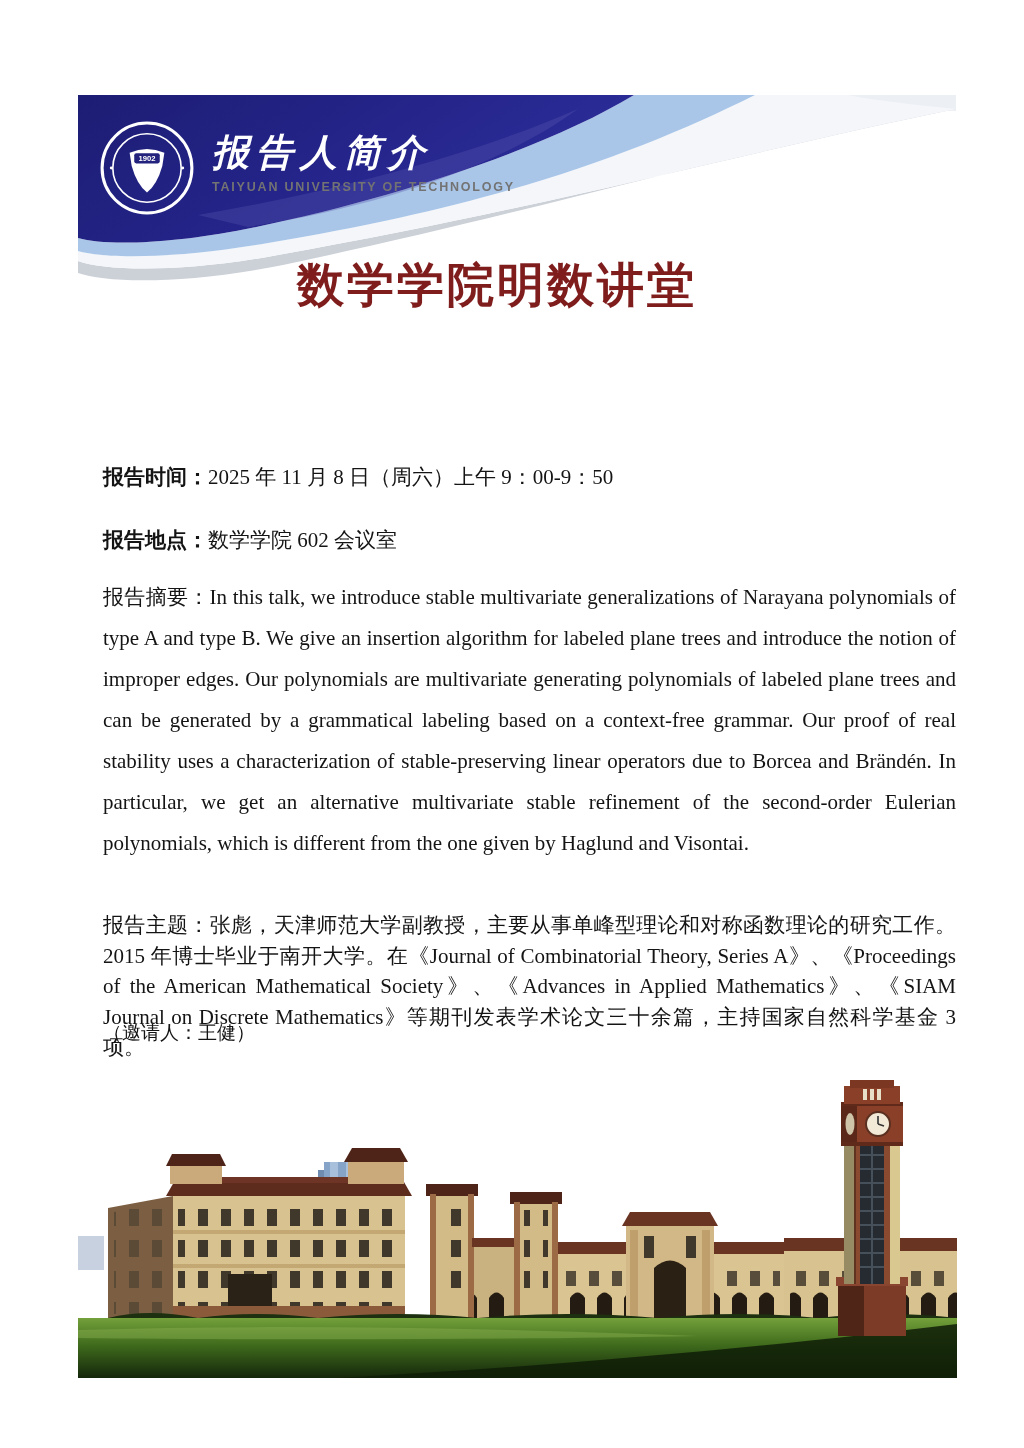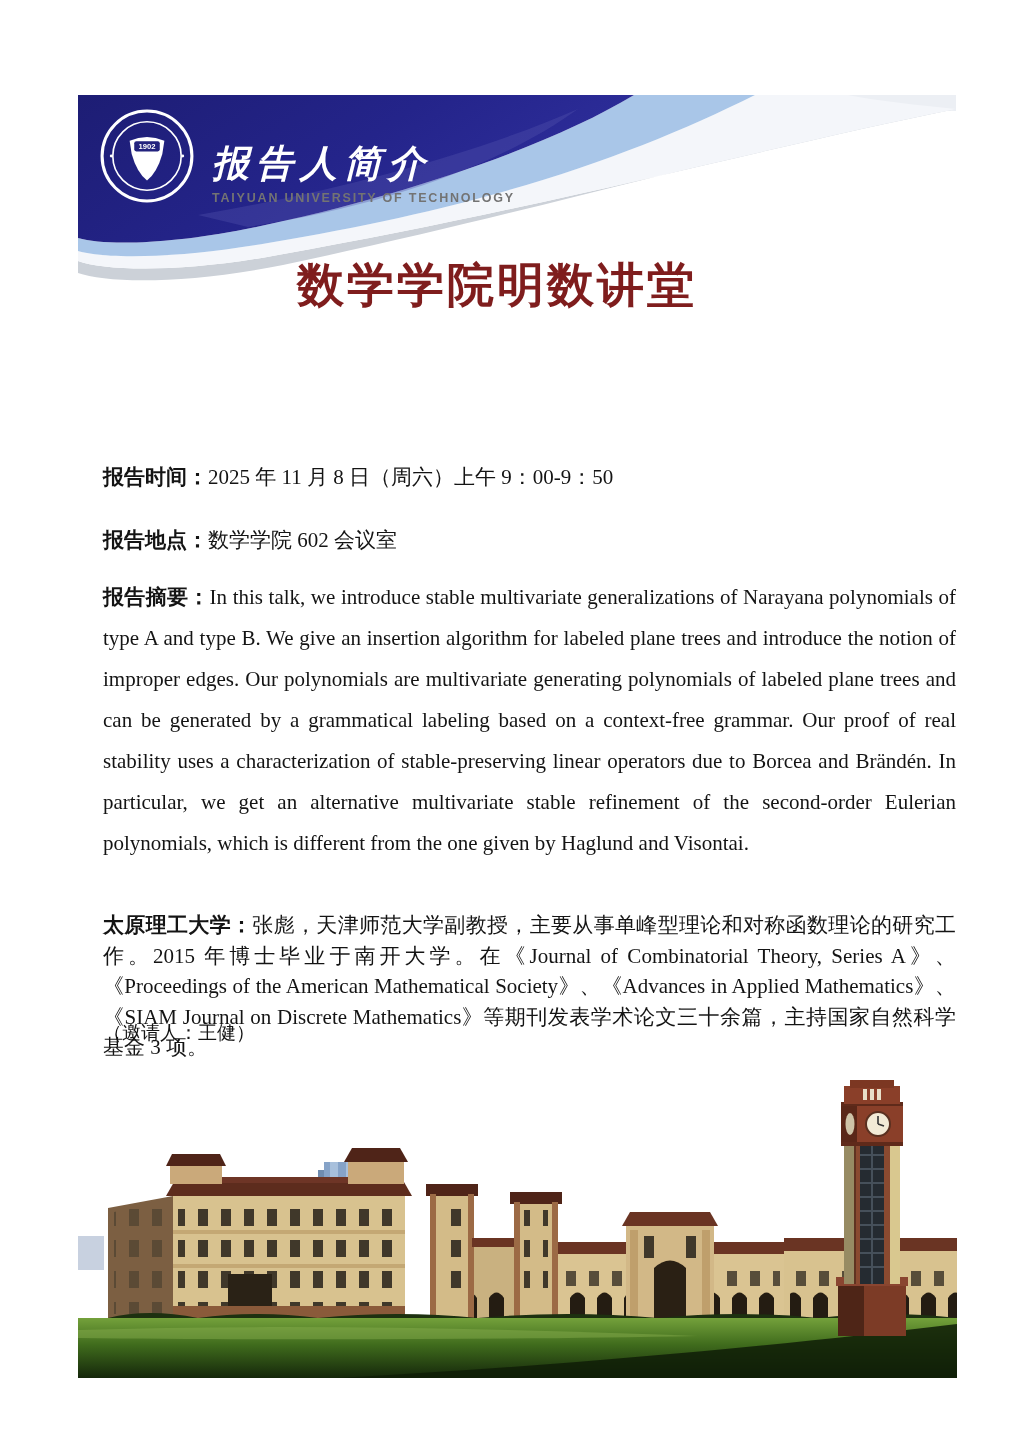--- a/index.html
+++ b/index.html
@@ -2,21 +2,21 @@
 <html><head>
 <meta charset="utf-8">
 <style>
   html,body{margin:0;padding:0;background:#ffffff;}
   .page{position:relative;width:1024px;height:1448px;background:#ffffff;overflow:hidden;
         font-family:"Liberation Serif","DejaVu Serif",serif;color:#141414;}
 
   
   .banner{position:absolute;left:78px;top:95px;width:878px;height:200px;}
   .banner-bg{position:absolute;left:0;top:0;width:878px;height:200px;}
-  .logo-row{position:absolute;left:20px;top:12px;display:flex;align-items:flex-end;}
+  .logo-row{position:absolute;left:20px;top:24px;display:flex;align-items:flex-start;}
   .seal{width:98px;height:98px;flex:0 0 auto;}
   .uni-names{margin-left:16px;margin-top:14px;}
   .uni-zh{font-size:37px;line-height:40px;color:#ffffff;font-weight:bold;font-style:italic;
           letter-spacing:7px;white-space:nowrap;}
   .uni-en{margin-top:7px;font-size:12.5px;letter-spacing:1.8px;color:#737373;font-weight:bold;
           font-family:"Liberation Sans","DejaVu Sans",sans-serif;white-space:nowrap;}
 
   
   .lecture-title{position:absolute;left:0;top:254px;width:994px;text-align:center;
                  font-size:47px;font-weight:bold;letter-spacing:3px;color:#7f1d1d;}
@@ -25,21 +25,21 @@
   .info-line{position:absolute;left:103px;width:860px;font-size:21px;white-space:nowrap;}
   .info-label{font-weight:bold;}
   .t1{top:360px}.t2{top:412px}.t3{top:463px}.t4{top:526px}
   .bold-val{font-weight:bold;}
 
   
   .abstract{position:absolute;left:103px;top:556px;width:853px;font-size:21px;line-height:41px;
             text-align:justify;text-align-last:left;}
   .bio{position:absolute;left:103px;top:889px;width:853px;font-size:21px;line-height:30.5px;
        text-align:justify;text-align-last:left;}
-  .para-label{font-weight:bold;}
+  .para-label{font-weight:normal;}
   .invite{position:absolute;left:103px;top:1020px;font-size:19px;}
 
   
   .campus{position:absolute;left:78px;top:1078px;width:879px;height:300px;}
 </style>
 </head>
 <body>
 
 <div class="page">
 
@@ -93,21 +93,21 @@
   </div>
   <div class="info-line t4">
     <span class="info-label">报告地点：</span><span>数学学院 602 会议室</span>
   </div>
 
   <p class="abstract">
     <span class="para-label">报告摘要：</span><span>In this talk, we introduce stable multivariate generalizations of Narayana polynomials of type A and type B. We give an insertion algorithm for labeled plane trees and introduce the notion of improper edges. Our polynomials are multivariate generating polynomials of labeled plane trees and can be generated by a grammatical labeling based on a context-free grammar. Our proof of real stability uses a characterization of stable-preserving linear operators due to Borcea and Brändén. In particular, we get an alternative multivariate stable refinement of the second-order Eulerian polynomials, which is different from the one given by Haglund and Visontai.</span>
   </p>
 
   <p class="bio">
-    <span class="para-label">太原理工大学：</span><span>张彪，天津师范大学副教授，主要从事单峰型理论和对称函数理论的研究工作。2015 年博士毕业于南开大学。在《Journal of Combinatorial Theory, Series A》、《Proceedings of the American Mathematical Society》、《Advances in Applied Mathematics》、《SIAM Journal on Discrete Mathematics》等期刊发表学术论文三十余篇，主持国家自然科学基金 3 项。</span>
+    <span class="para-label">报告主题：</span><span>张彪，天津师范大学副教授，主要从事单峰型理论和对称函数理论的研究工作。2015 年博士毕业于南开大学。在《Journal of Combinatorial Theory, Series A》、《Proceedings of the American Mathematical Society》、《Advances in Applied Mathematics》、《SIAM Journal on Discrete Mathematics》等期刊发表学术论文三十余篇，主持国家自然科学基金 3 项。</span>
   </p>
 
   <div class="invite">（邀请人：王健）</div>
 
   <svg class="campus" viewBox="0 0 879 300">
     <defs>
       <linearGradient id="lawn" x1="0" y1="0" x2="0" y2="1">
         <stop offset="0" stop-color="#74a13b"></stop>
         <stop offset="0.45" stop-color="#3f6b1c"></stop>
         <stop offset="1" stop-color="#15270b"></stop>

